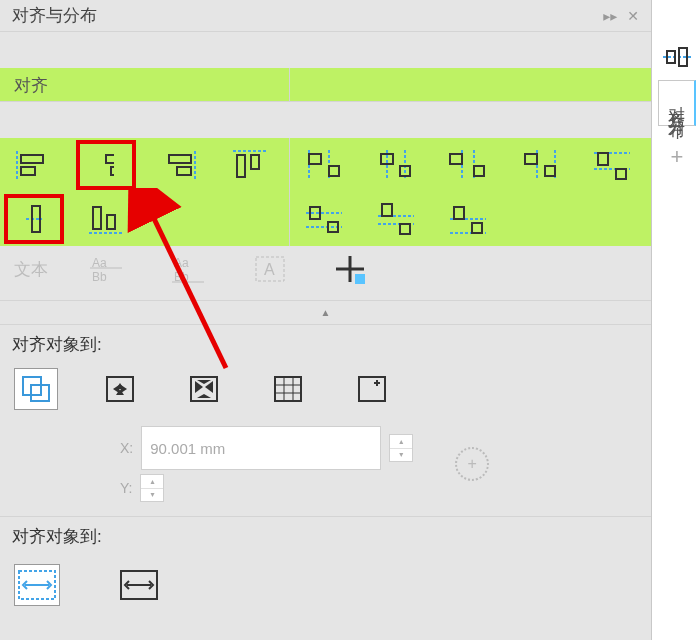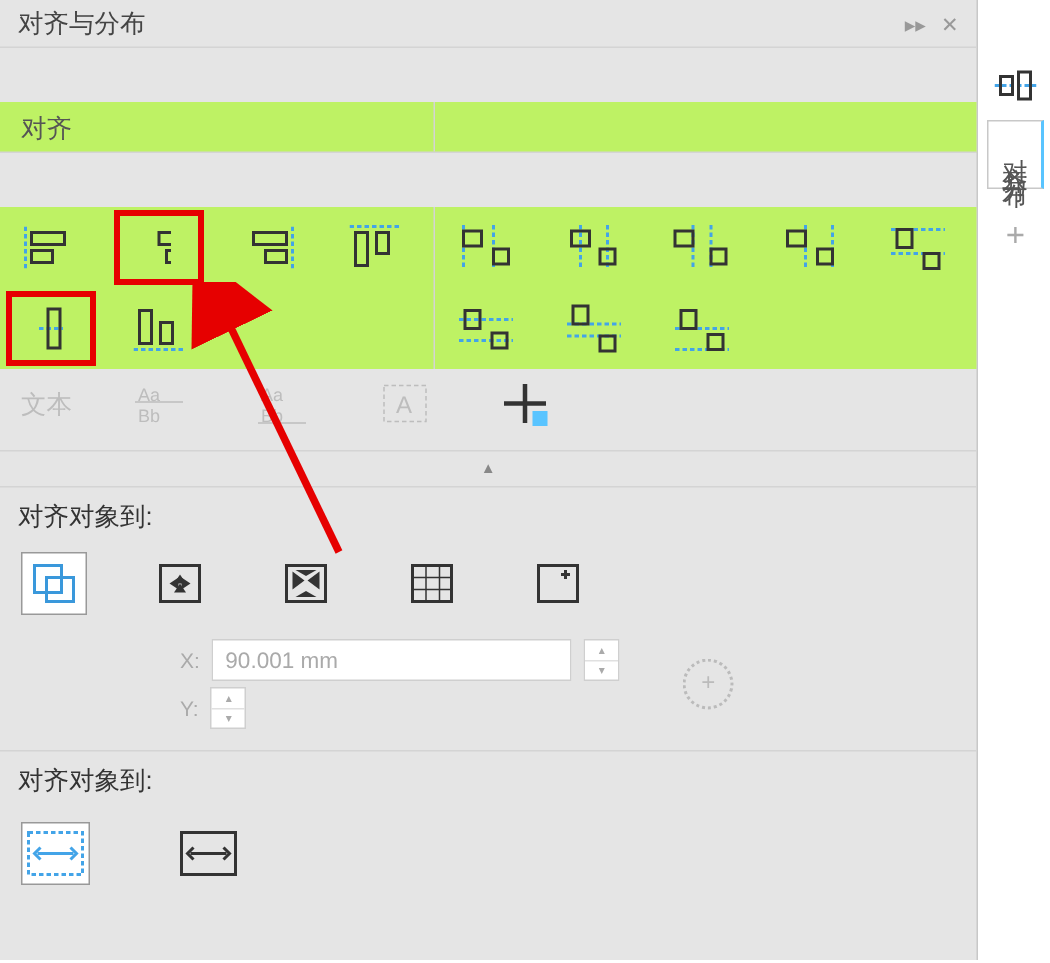--- a/index.html
+++ b/index.html
@@ -100,21 +100,21 @@
     display: flex;
     padding: 4px 0 14px 120px;
     gap: 12px;
     align-items: center;
     color: #aaa;
     border-bottom: 1px solid #d4d4d4;
   }
   .coord-inputs { display:flex; flex-direction:column; gap:4px; }
   .coord-line { display:flex; align-items:center; gap:8px; }
   .coord-line input {
-    width: 240px; height: 28px;
+    width: 240px; height: 44px;
     border: 1px solid #cfcfcf;
     background: #fff;
     padding: 2px 8px;
     font-size: 15px;
     color: #aaa;
   }
   .spin { width: 24px; height: 28px; border:1px solid #cfcfcf; background:#fff; display:flex; flex-direction:column; }
   .spin div { flex:1; display:flex; align-items:center; justify-content:center; font-size:8px; color:#aaa; }
   .spin div:first-child { border-bottom:1px solid #e0e0e0; }
   .dist-row {

